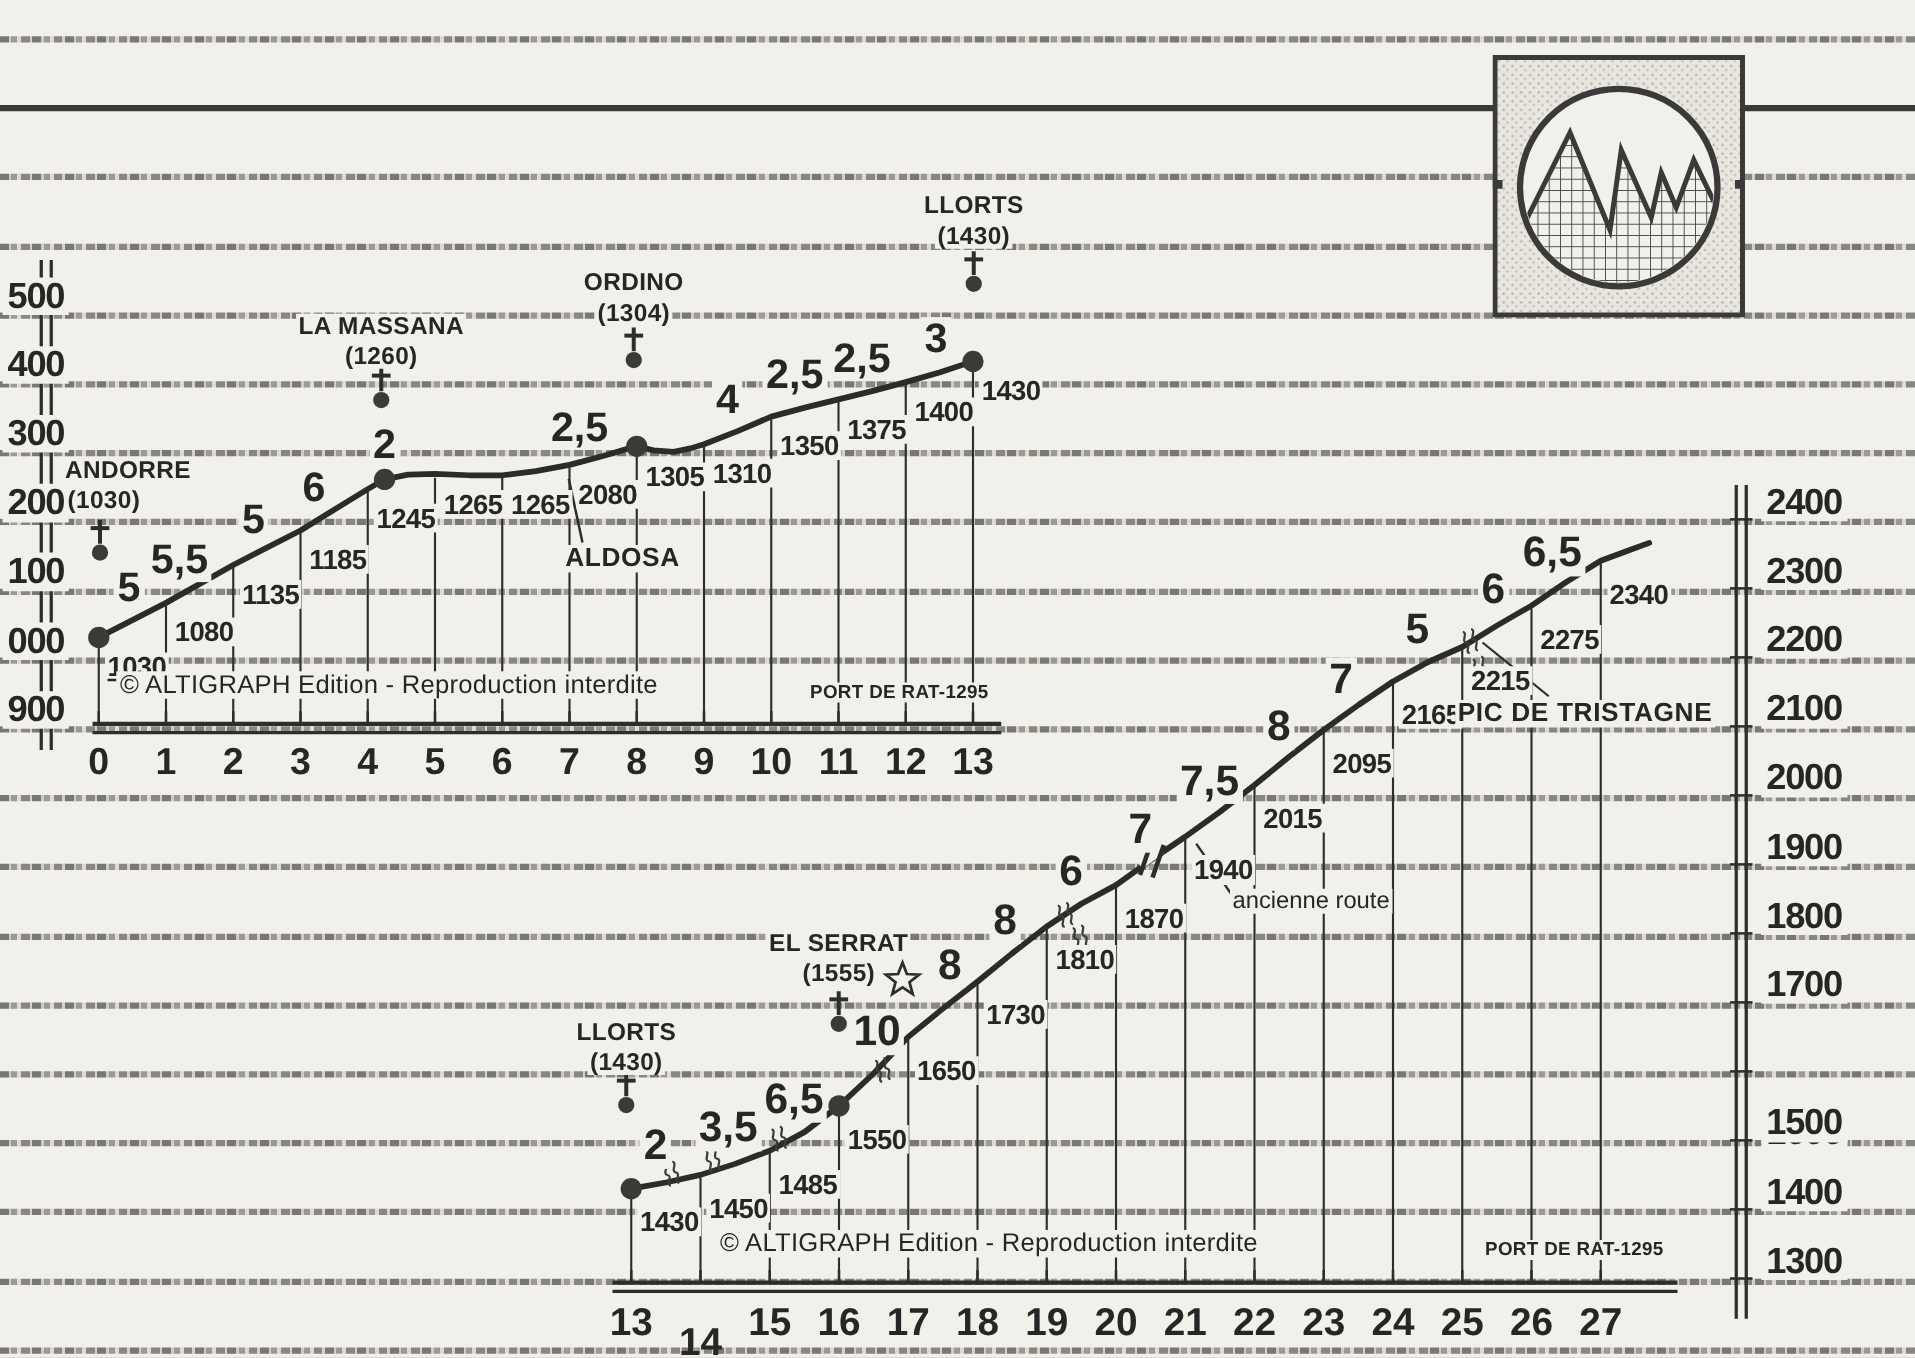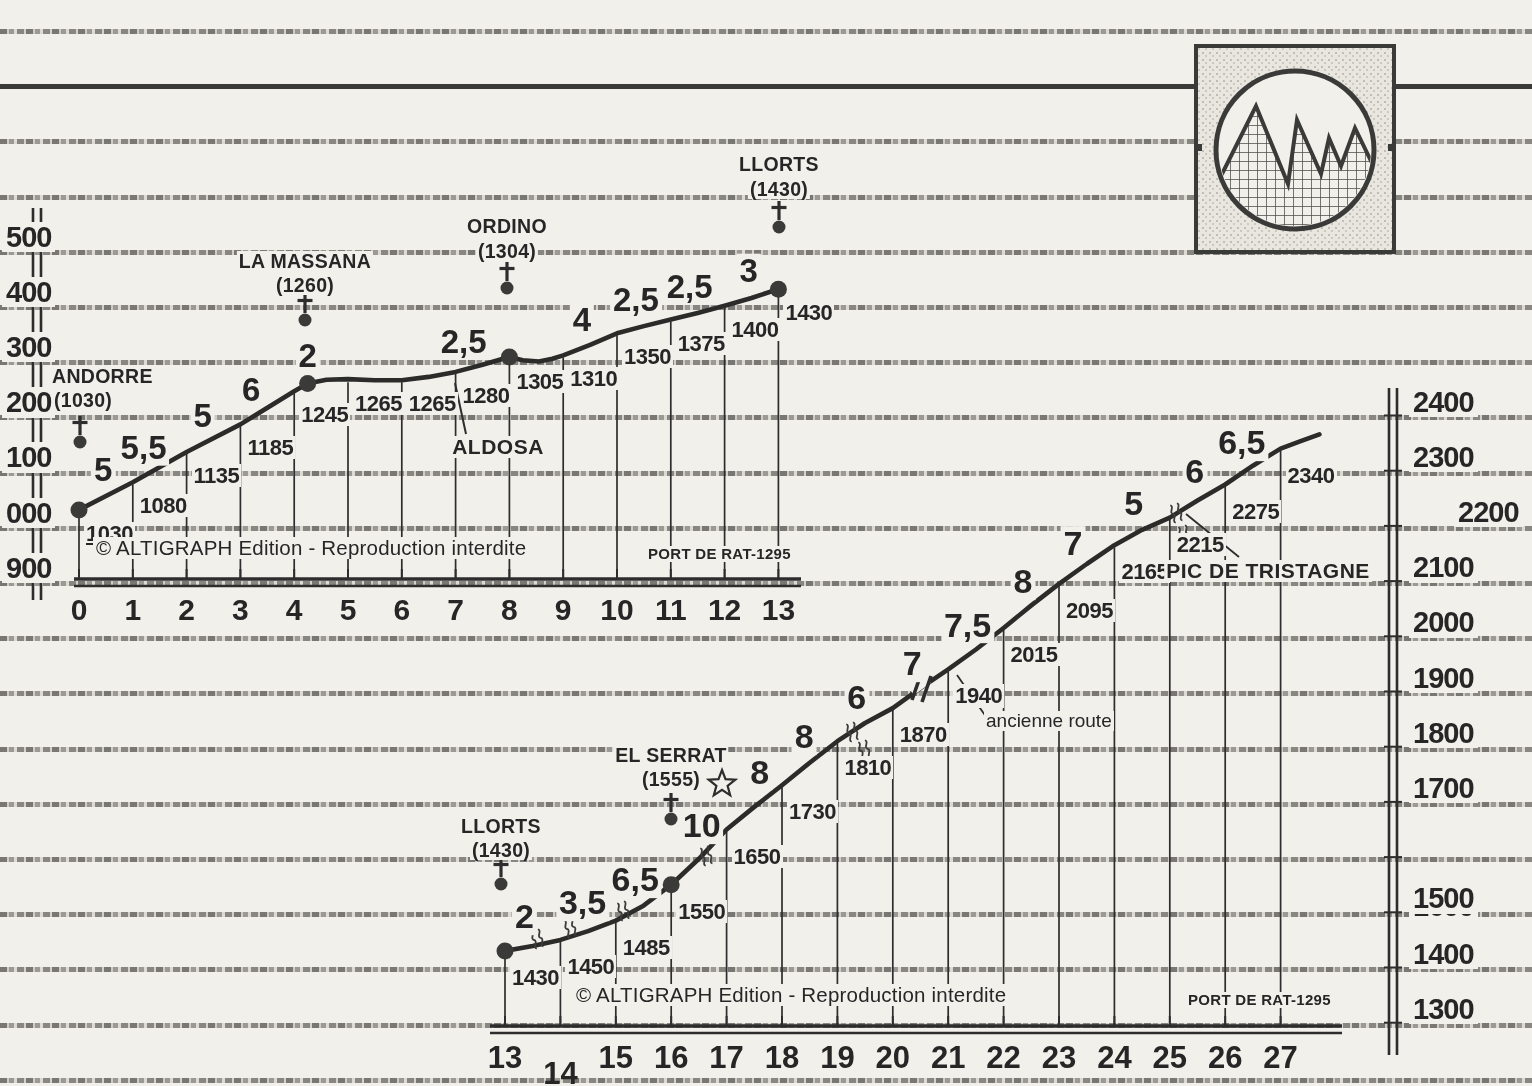--- a/index.html
+++ b/index.html
@@ -223,21 +223,21 @@
       <span class="t alt" style="left: 191.6px; top: 463.98px;">1135</span>
       <span class="t xnum c" style="left: 240.4px; top: 594px;">3</span>
       <span class="t alt" style="left: 245.4px; top: 436.38px;">1185</span>
       <span class="t xnum c" style="left: 294.2px; top: 594px;">4</span>
       <span class="t alt" style="left: 299.2px; top: 403.26px;">1245</span>
       <span class="t xnum c" style="left: 348px; top: 594px;">5</span>
       <span class="t alt" style="left: 353px; top: 392.22px;">1265</span>
       <span class="t xnum c" style="left: 401.8px; top: 594px;">6</span>
       <span class="t alt" style="left: 406.8px; top: 392.22px;">1265</span>
       <span class="t xnum c" style="left: 455.6px; top: 594px;">7</span>
-      <span class="t alt" style="left: 460.6px; top: 383.94px;">1280</span>
+      <span class="t alt" style="left: 460.6px; top: 383.94px;">2080</span>
       <span class="t xnum c" style="left: 509.4px; top: 594px;">8</span>
       <span class="t alt" style="left: 514.4px; top: 370.14px;">1305</span>
       <span class="t xnum c" style="left: 563.2px; top: 594px;">9</span>
       <span class="t alt" style="left: 568.2px; top: 367.38px;">1310</span>
       <span class="t xnum c" style="left: 617px; top: 594px;">10</span>
       <span class="t alt" style="left: 622px; top: 345.3px;">1350</span>
       <span class="t xnum c" style="left: 670.8px; top: 594px;">11</span>
       <span class="t alt" style="left: 675.8px; top: 331.5px;">1375</span>
       <span class="t xnum c" style="left: 724.6px; top: 594px;">12</span>
       <span class="t alt" style="left: 729.6px; top: 317.7px;">1400</span>
@@ -295,21 +295,21 @@
       <span class="t xnumb c" style="left: 1114.4px; top: 1042px;">24</span>
       <span class="t alt" style="left: 1119.4px; top: 560.22px;">2165</span>
       <span class="t xnumb c" style="left: 1169.8px; top: 1042px;">25</span>
       <span class="t alt" style="left: 1174.8px; top: 532.62px;">2215</span>
       <span class="t xnumb c" style="left: 1225.2px; top: 1042px;">26</span>
       <span class="t alt" style="left: 1230.2px; top: 499.5px;">2275</span>
       <span class="t xnumb c" style="left: 1280.6px; top: 1042px;">27</span>
       <span class="t alt" style="left: 1285.6px; top: 463.62px;">2340</span>
       <span class="t axisnum" style="left: 1409px; top: 386.5px;">2400</span>
       <span class="t axisnum" style="left: 1409px; top: 441.7px;">2300</span>
-      <span class="t axisnum" style="left: 1454px; top: 496.9px;">2200</span>
+      <span class="t axisnum" style="left: 1409px; top: 496.9px;">2200</span>
       <span class="t axisnum" style="left: 1409px; top: 552.1px;">2100</span>
       <span class="t axisnum" style="left: 1409px; top: 607.3px;">2000</span>
       <span class="t axisnum" style="left: 1409px; top: 662.5px;">1900</span>
       <span class="t axisnum" style="left: 1409px; top: 717.7px;">1800</span>
       <span class="t axisnum" style="left: 1409px; top: 772.9px;">1700</span>
       <span class="t axisnum" style="left: 1409px; top: 876px; margin-top: 15px;">1600</span>
       <span class="t axisnum" style="left: 1409px; top: 883.3px;">1500</span>
       <span class="t axisnum" style="left: 1409px; top: 938.5px;">1400</span>
       <span class="t axisnum" style="left: 1409px; top: 993.7px;">1300</span>
       <span class="t gradb cc" style="left: 524.39px; top: 917.462px;">2</span>

